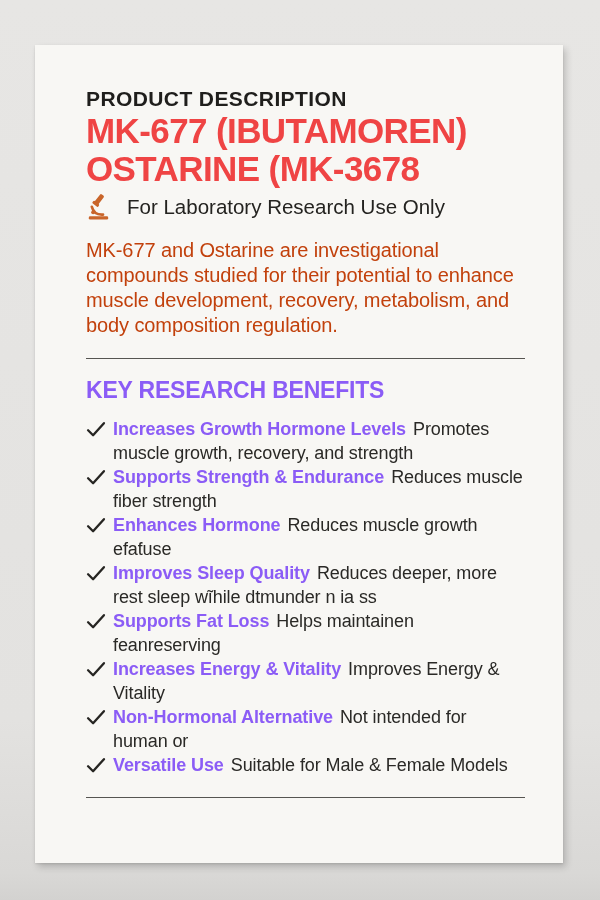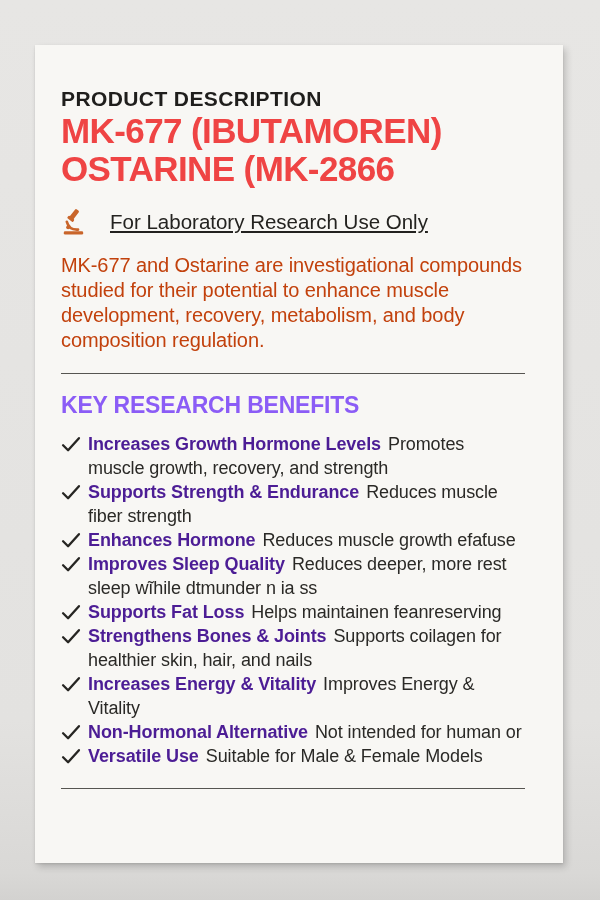--- a/index.html
+++ b/index.html
@@ -18,43 +18,42 @@
   }
   .card {
     position: absolute;
     left: 35px;
     top: 45px;
     width: 528px;
     height: 818px;
     background: #f8f7f4;
     box-shadow: 3px 4px 7px rgba(0,0,0,0.18), 0 1px 2px rgba(0,0,0,0.10);
     box-sizing: border-box;
-    padding: 42px 38px 0 26px;
+    padding: 42px 38px 0 51px;
     color: #22211f;
   }
   .eyebrow {
     font-size: 21px;
     font-weight: bold;
     letter-spacing: 0.4px;
     color: #1f1e1c;
   }
   .title {
     margin: 1px 0 0 0;
     font-size: 35px;
     line-height: 38px;
     font-weight: bold;
     letter-spacing: -0.6px;
     color: #ef4444;
   }
   .labrow {
-    margin-top: 20px;
+    margin-top: 5px;
     display: flex;
     align-items: center;
-    gap: 21px;
-    text-decoration: underline;
+    gap: 13px;
   }
   .labrow .micro { display: inline-flex; }
   .labrow .labtext {
     font-size: 20.5px;
     font-weight: 500;
     color: #242320;
   }
   .desc {
     margin: 17px 0 0 0;
     font-size: 20px;
@@ -91,33 +90,33 @@
     display: inline-flex;
   }
   .benefit .btext {
     font-size: 18px;
     line-height: 24px;
     color: #2a2926;
     letter-spacing: -0.1px;
   }
   .benefit .btitle {
     font-weight: bold;
-    color: #4c1d95;
+    color: #8b5cf6;
     margin-right: 7px;
   }
 </style>
 </head>
 <body>
 
 <div class="page">
   <div class="card">
 
     <div class="eyebrow">PRODUCT DESCRIPTION</div>
 
-    <h1 class="title"><span>MK-677 (IBUTAMOREN)</span><br><span>OSTARINE (MK-2866</span></h1>
+    <h1 class="title"><span>MK-677 (IBUTAMOREN)</span><br><span>OSTARINE (MK-3678</span></h1>
 
     <div class="labrow">
       <span class="micro">
         <svg width="28" height="28" viewBox="0 0 24 24" aria-hidden="true">
           <g fill="#c9652a">
             <g transform="rotate(38 10 7)">
               <rect x="8.1" y="0.2" width="4" height="9.6" rx="1.2"></rect>
               <rect x="7" y="8.4" width="6.2" height="2.8" rx="1"></rect>
             </g>
             <circle cx="6.1" cy="16.6" r="1.7"></circle>
@@ -175,28 +174,20 @@
             </svg>
           </span>
         <span class="btext"><span class="btitle">Supports Fat Loss</span><span>Helps maintainen feanreserving</span></span>
       </li>
       <li class="benefit">
         <span class="check">
             <svg width="20" height="20" viewBox="0 0 24 24">
               <path d="M2.5 13.5 L8.5 19.5 L21.5 5" fill="none" stroke="#262522" stroke-width="2.8" stroke-linecap="round" stroke-linejoin="round"></path>
             </svg>
           </span>
-        <span class="btext"><span class="btitle">Strengthens Bones &amp; Joints</span><span>Supports coilagen for healthier skin, hair, and nails</span></span>
-      </li>
-      <li class="benefit">
-        <span class="check">
-            <svg width="20" height="20" viewBox="0 0 24 24">
-              <path d="M2.5 13.5 L8.5 19.5 L21.5 5" fill="none" stroke="#262522" stroke-width="2.8" stroke-linecap="round" stroke-linejoin="round"></path>
-            </svg>
-          </span>
         <span class="btext"><span class="btitle">Increases Energy &amp; Vitality</span><span>Improves Energy &amp; Vitality</span></span>
       </li>
       <li class="benefit">
         <span class="check">
             <svg width="20" height="20" viewBox="0 0 24 24">
               <path d="M2.5 13.5 L8.5 19.5 L21.5 5" fill="none" stroke="#262522" stroke-width="2.8" stroke-linecap="round" stroke-linejoin="round"></path>
             </svg>
           </span>
         <span class="btext"><span class="btitle">Non-Hormonal Alternative</span><span>Not intended for human or</span></span>
       </li>

